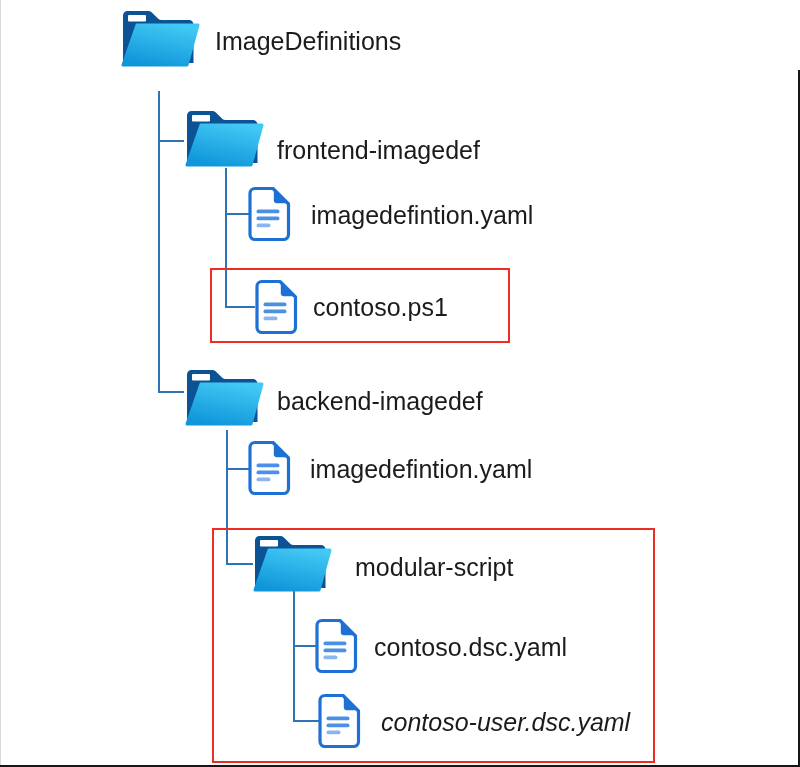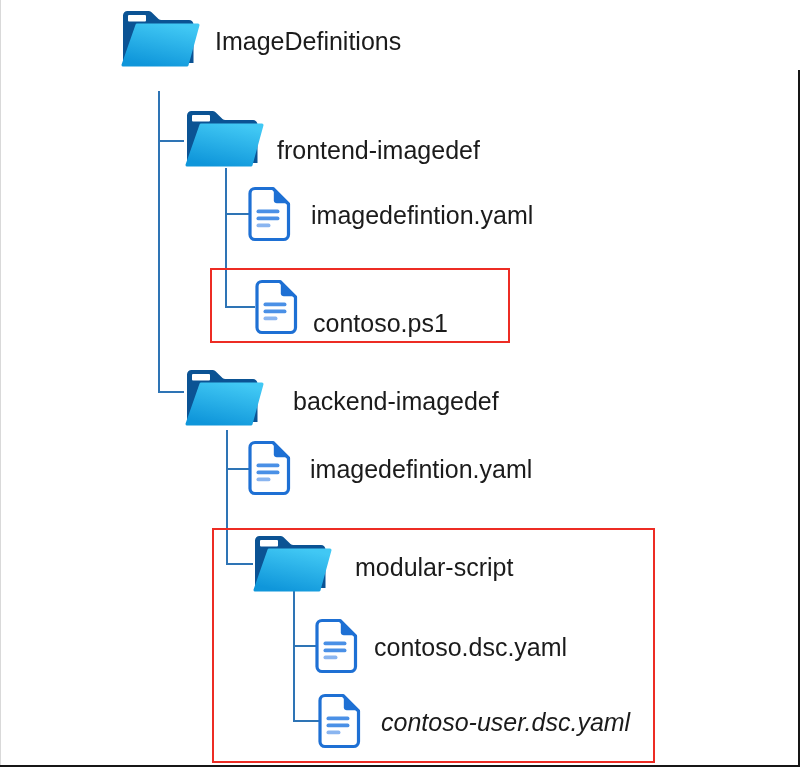--- a/index.html
+++ b/index.html
@@ -34,22 +34,22 @@
   
   .node{position:absolute;}
   .node .ic{position:absolute;left:0;top:0;display:block;}
   .node .lbl{
     position:absolute;white-space:nowrap;color:#1b1b1b;
     font-size:25px;line-height:1;transform:translateY(-50%);
   }
   #n-root{left:118px;top:6px;}        #n-root .lbl{left:97px;top:35px;}
   #n-frontend{left:182px;top:106px;}  #n-frontend .lbl{left:95px;top:44px;}
   #n-fyaml{left:247px;top:186px;}     #n-fyaml .lbl{left:64px;top:29px;}
-  #n-ps1{left:254px;top:279px;}       #n-ps1 .lbl{left:59px;top:44px;}
-  #n-backend{left:182px;top:365px;}   #n-backend .lbl{left:111px;top:36px;}
+  #n-ps1{left:254px;top:279px;}       #n-ps1 .lbl{left:59px;top:28px;}
+  #n-backend{left:182px;top:365px;}   #n-backend .lbl{left:95px;top:36px;}
   #n-byaml{left:247px;top:440px;}     #n-byaml .lbl{left:63px;top:29px;}
   #n-modular{left:250px;top:531px;}   #n-modular .lbl{left:105px;top:36px;}
   #n-dsc{left:314px;top:618px;}       #n-dsc .lbl{left:60px;top:29px;}
   #n-udsc{left:317px;top:693px;}      #n-udsc .lbl{left:64px;top:29px;font-style:italic;}
   
   .edge{position:absolute;}
   #edge-left{left:0;top:0;width:1px;height:767px;background:#d9d9d9;}
   #edge-right{left:798px;top:70px;width:2px;height:697px;background:#161616;}
   #edge-bottom{left:0;top:765px;width:800px;height:2px;background:#161616;}
 </style>

